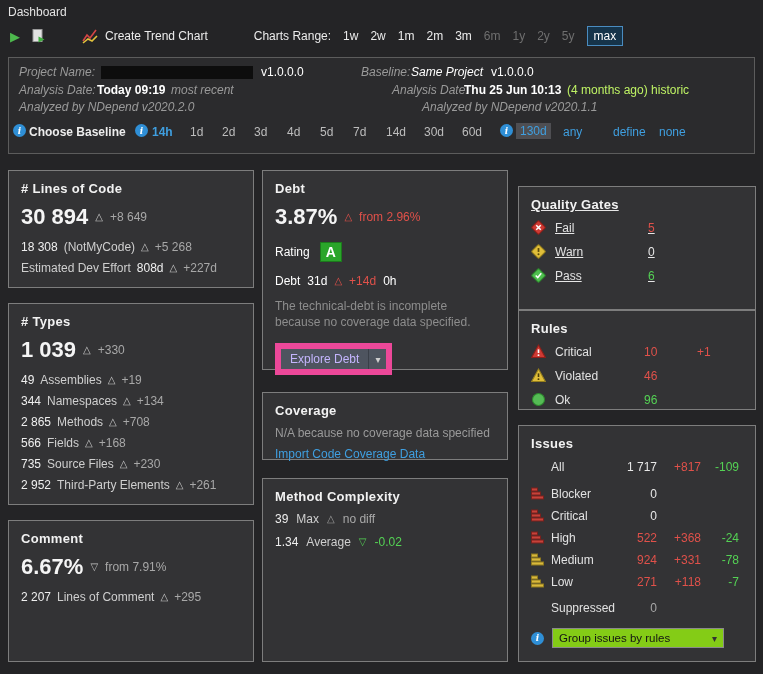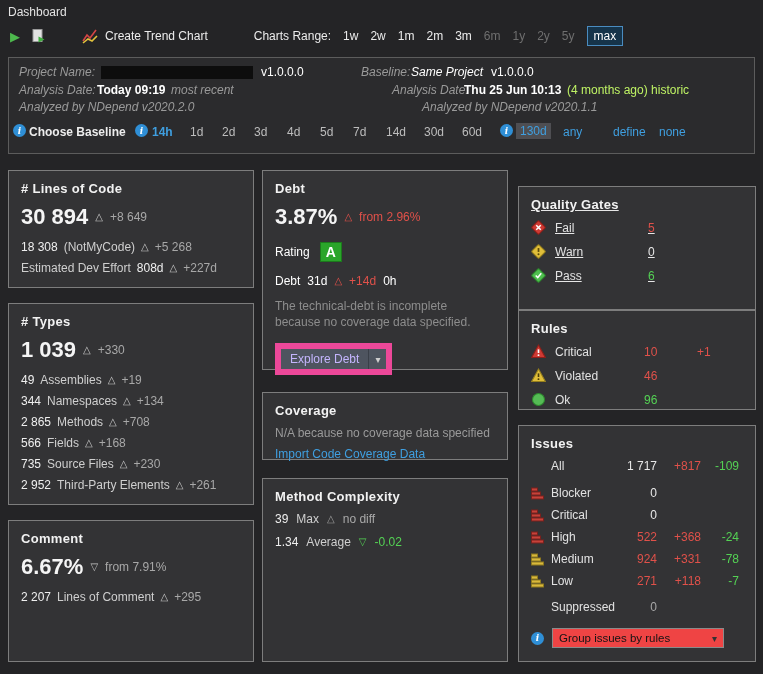--- a/index.html
+++ b/index.html
@@ -109,31 +109,31 @@
   .qg-label { width:93px; color:#e2e2e2; }
   .qg-val { width:30px; }
 
   
   .rl-row { display:flex; align-items:center; margin-bottom:9px; }
   .rl-label { width:89px; color:#e2e2e2; }
   .rl-val { width:53px; }
   .rl-diff { width:30px; }
 
   
-  .iss-row { display:flex; margin-bottom:7px; height:15px; }
+  .iss-row { display:flex; align-items:center; margin-bottom:7px; height:15px; }
   .iss-ic { width:20px; flex:none; display:flex; align-items:center; }
   .iss-ic svg { width:13px; height:13px; }
   .iss-label { width:66px; color:#e2e2e2; }
   .iss-val { width:40px; text-align:right; }
   .iss-add { width:44px; text-align:right; color:#e0514a; }
   .iss-rem { width:38px; text-align:right; color:#54d254; }
   .iss-all { margin-bottom:12px; }
   .iss-sup { margin-top:11px; }
   .iss-dd-row { display:flex; align-items:center; margin-top:13px; }
-  .group-dd { display:flex; align-items:center; justify-content:space-between; background:#ef4444;
+  .group-dd { display:flex; align-items:center; justify-content:space-between; background:#84cc16;
               border:1px solid #8a8a8a; color:#141414; font-size:11.5px; height:20px; width:172px;
               padding:0 6px; margin-left:8px; cursor:pointer; }
   .dd-chev::before { content:"▾"; color:#333; font-size:10px; }
 </style>
 </head>
 <body>
 
 <div class="screen">
 
   <div class="dash-title">Dashboard</div>

